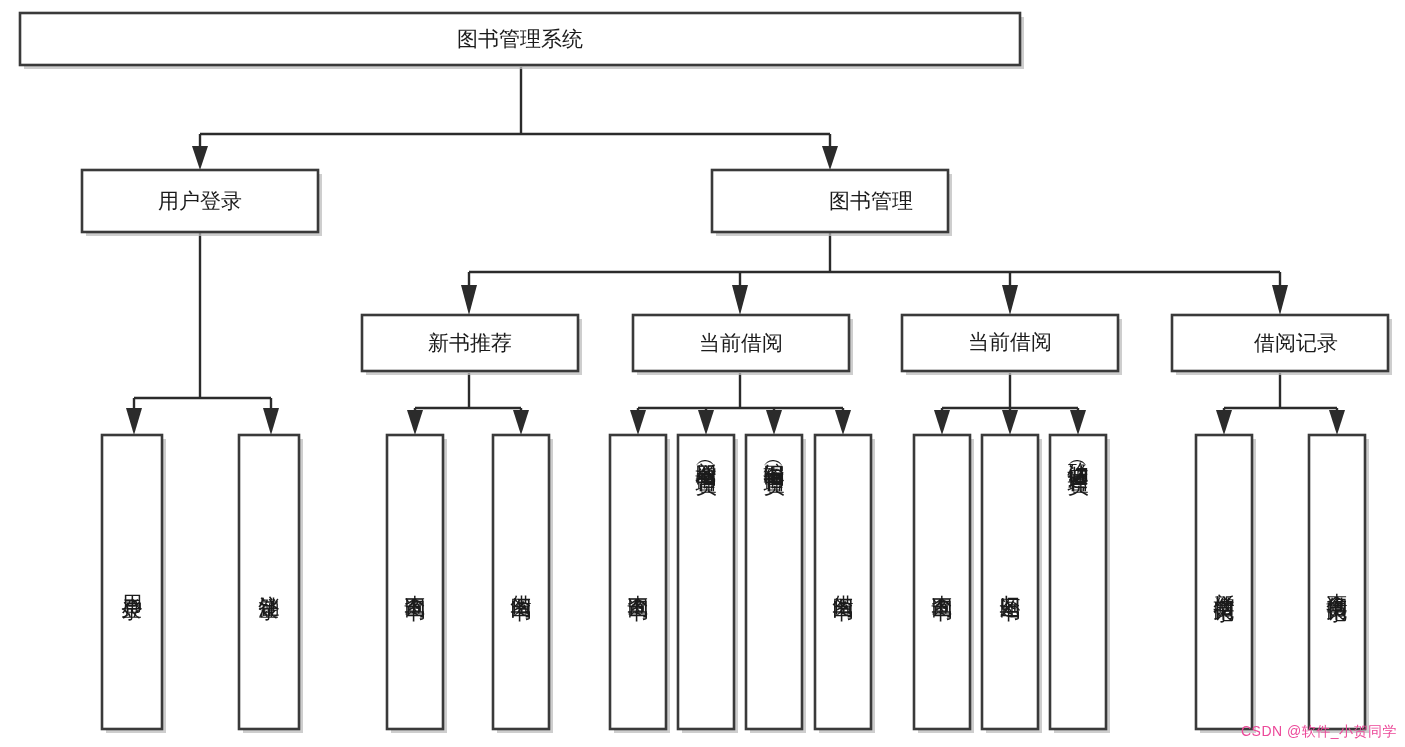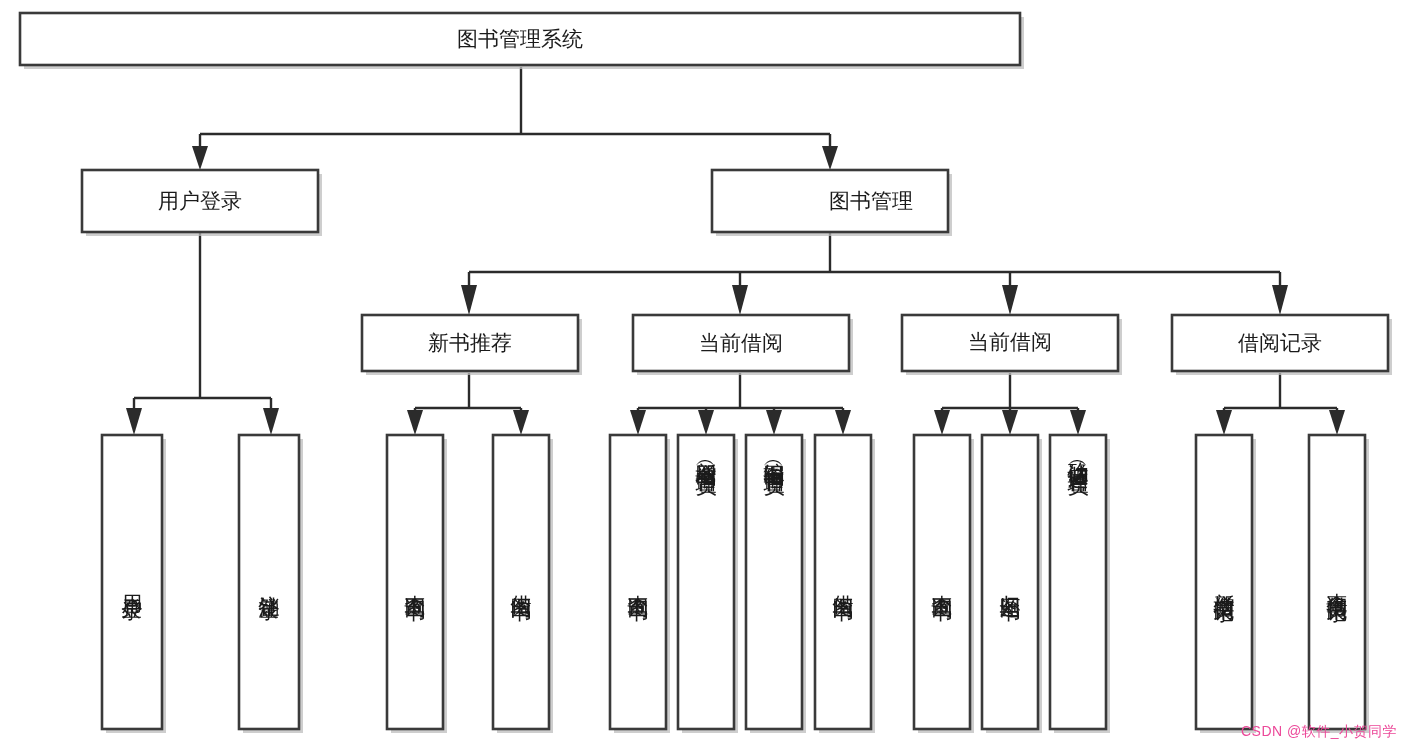--- a/index.html
+++ b/index.html
@@ -246,21 +246,21 @@
   </svg>
 
   <div class="hlabel" style="left:20px;  top:13px;  width:1000px; height:52px;">图书管理系统</div>
 
   <div class="hlabel" style="left:82px;  top:170px; width:236px; height:62px;">用户登录</div>
   <div class="hlabel" style="left:712px; top:170px; width:236px; height:62px;margin-left:41px;">图书管理</div>
 
   <div class="hlabel" style="left:362px;  top:315px; width:216px; height:56px;font-family:Liberation Serif, serif;">新书推荐</div>
   <div class="hlabel" style="left:633px;  top:315px; width:216px; height:56px;">当前借阅</div>
   <div class="hlabel" style="left:902px;  top:314px; width:216px; height:56px;">当前借阅</div>
-  <div class="hlabel" style="left:1172px; top:315px; width:216px; height:56px;">借阅记录</div>
+  <div class="hlabel" style="left:1172px; top:315px; width:216px; height:56px;padding-left:16px;">借阅记录</div>
 
   <div class="vlabel" style="left:102px; top:435px; width:60px; height:294px;">用户登录</div>
   <div class="vlabel" style="left:239px; top:435px; width:60px; height:294px;">注销登录</div>
 
   <div class="vlabel" style="left:387px; top:435px; width:56px; height:294px;">查询图书</div>
   <div class="vlabel" style="left:493px; top:435px; width:56px; height:294px;">借阅图书</div>
 
   <div class="vlabel" style="left:610px; top:435px; width:56px; height:294px;">查询图书</div>
   <div class="vlabel" style="left:678px; top:435px; width:56px; height:294px; justify-content:flex-start; padding-top:10px; box-sizing:border-box;">新增图书（管理员）</div>
   <div class="vlabel" style="left:746px; top:435px; width:56px; height:294px; justify-content:flex-start; padding-top:10px; box-sizing:border-box;">编辑图书（管理员）</div>

